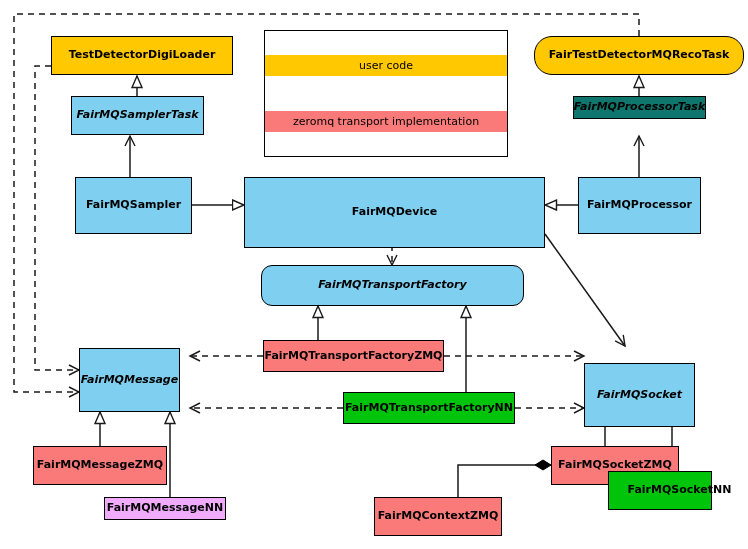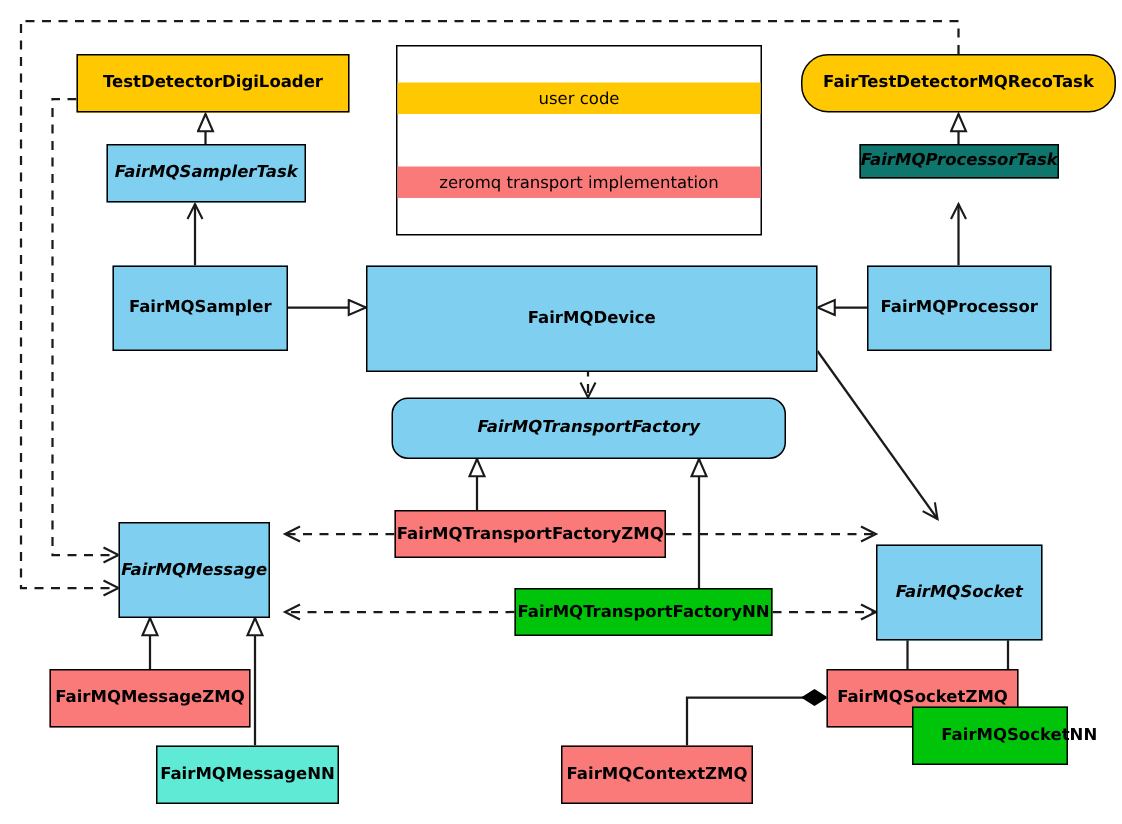--- a/index.html
+++ b/index.html
@@ -92,19 +92,19 @@
       <div class="node" style="left: 244px; top: 177px; width: 301px; height: 71px; background: rgb(127, 208, 240);">FairMQDevice</div>
       <div class="node" style="left: 578px; top: 177px; width: 123px; height: 57px; background: rgb(127, 208, 240);">FairMQProcessor</div>
       <div class="node" style="left: 534px; top: 36px; width: 210px; height: 39px; background: rgb(255, 200, 0); border-radius: 18px;">FairTestDetectorMQRecoTask</div>
       <div class="node italic" style="left: 573px; top: 96px; width: 133px; height: 23px; background: #0f766e;">FairMQProcessorTask</div>
       <div class="node italic" style="left: 261px; top: 265px; width: 263px; height: 41px; background: rgb(127, 208, 240); border-radius: 11px;">FairMQTransportFactory</div>
       <div class="node" style="left: 263px; top: 340px; width: 181px; height: 32px; background: rgb(250, 122, 122);">FairMQTransportFactoryZMQ</div>
       <div class="node" style="left: 343px; top: 392px; width: 172px; height: 32px; background: rgb(0, 196, 10);">FairMQTransportFactoryNN</div>
       <div class="node italic" style="left: 79px; top: 348px; width: 101px; height: 64px; background: rgb(127, 208, 240);">FairMQMessage</div>
       <div class="node italic" style="left: 584px; top: 348px; width: 111px; height: 64px; background: rgb(127, 208, 240); margin-top: 15px;">FairMQSocket</div>
       <div class="node" style="left: 33px; top: 446px; width: 134px; height: 39px; background: rgb(250, 122, 122);">FairMQMessageZMQ</div>
-      <div class="node" style="left: 104px; top: 497px; width: 122px; height: 39px; background: #5eead4;">FairMQMessageNN</div>
+      <div class="node" style="left: 104px; top: 497px; width: 122px; height: 23px; background: #f0abfc;">FairMQMessageNN</div>
       <div class="node" style="left: 551px; top: 446px; width: 128px; height: 39px; background: rgb(250, 122, 122);">FairMQSocketZMQ</div>
       <div class="node" style="left: 608px; top: 471px; width: 104px; height: 39px; background: rgb(0, 196, 10); padding-left: 39px;">FairMQSocketNN</div>
       <div class="node" style="left: 374px; top: 497px; width: 128px; height: 39px; background: rgb(250, 122, 122);">FairMQContextZMQ</div>
     </div>
 
 </div>
 
 </body></html>

